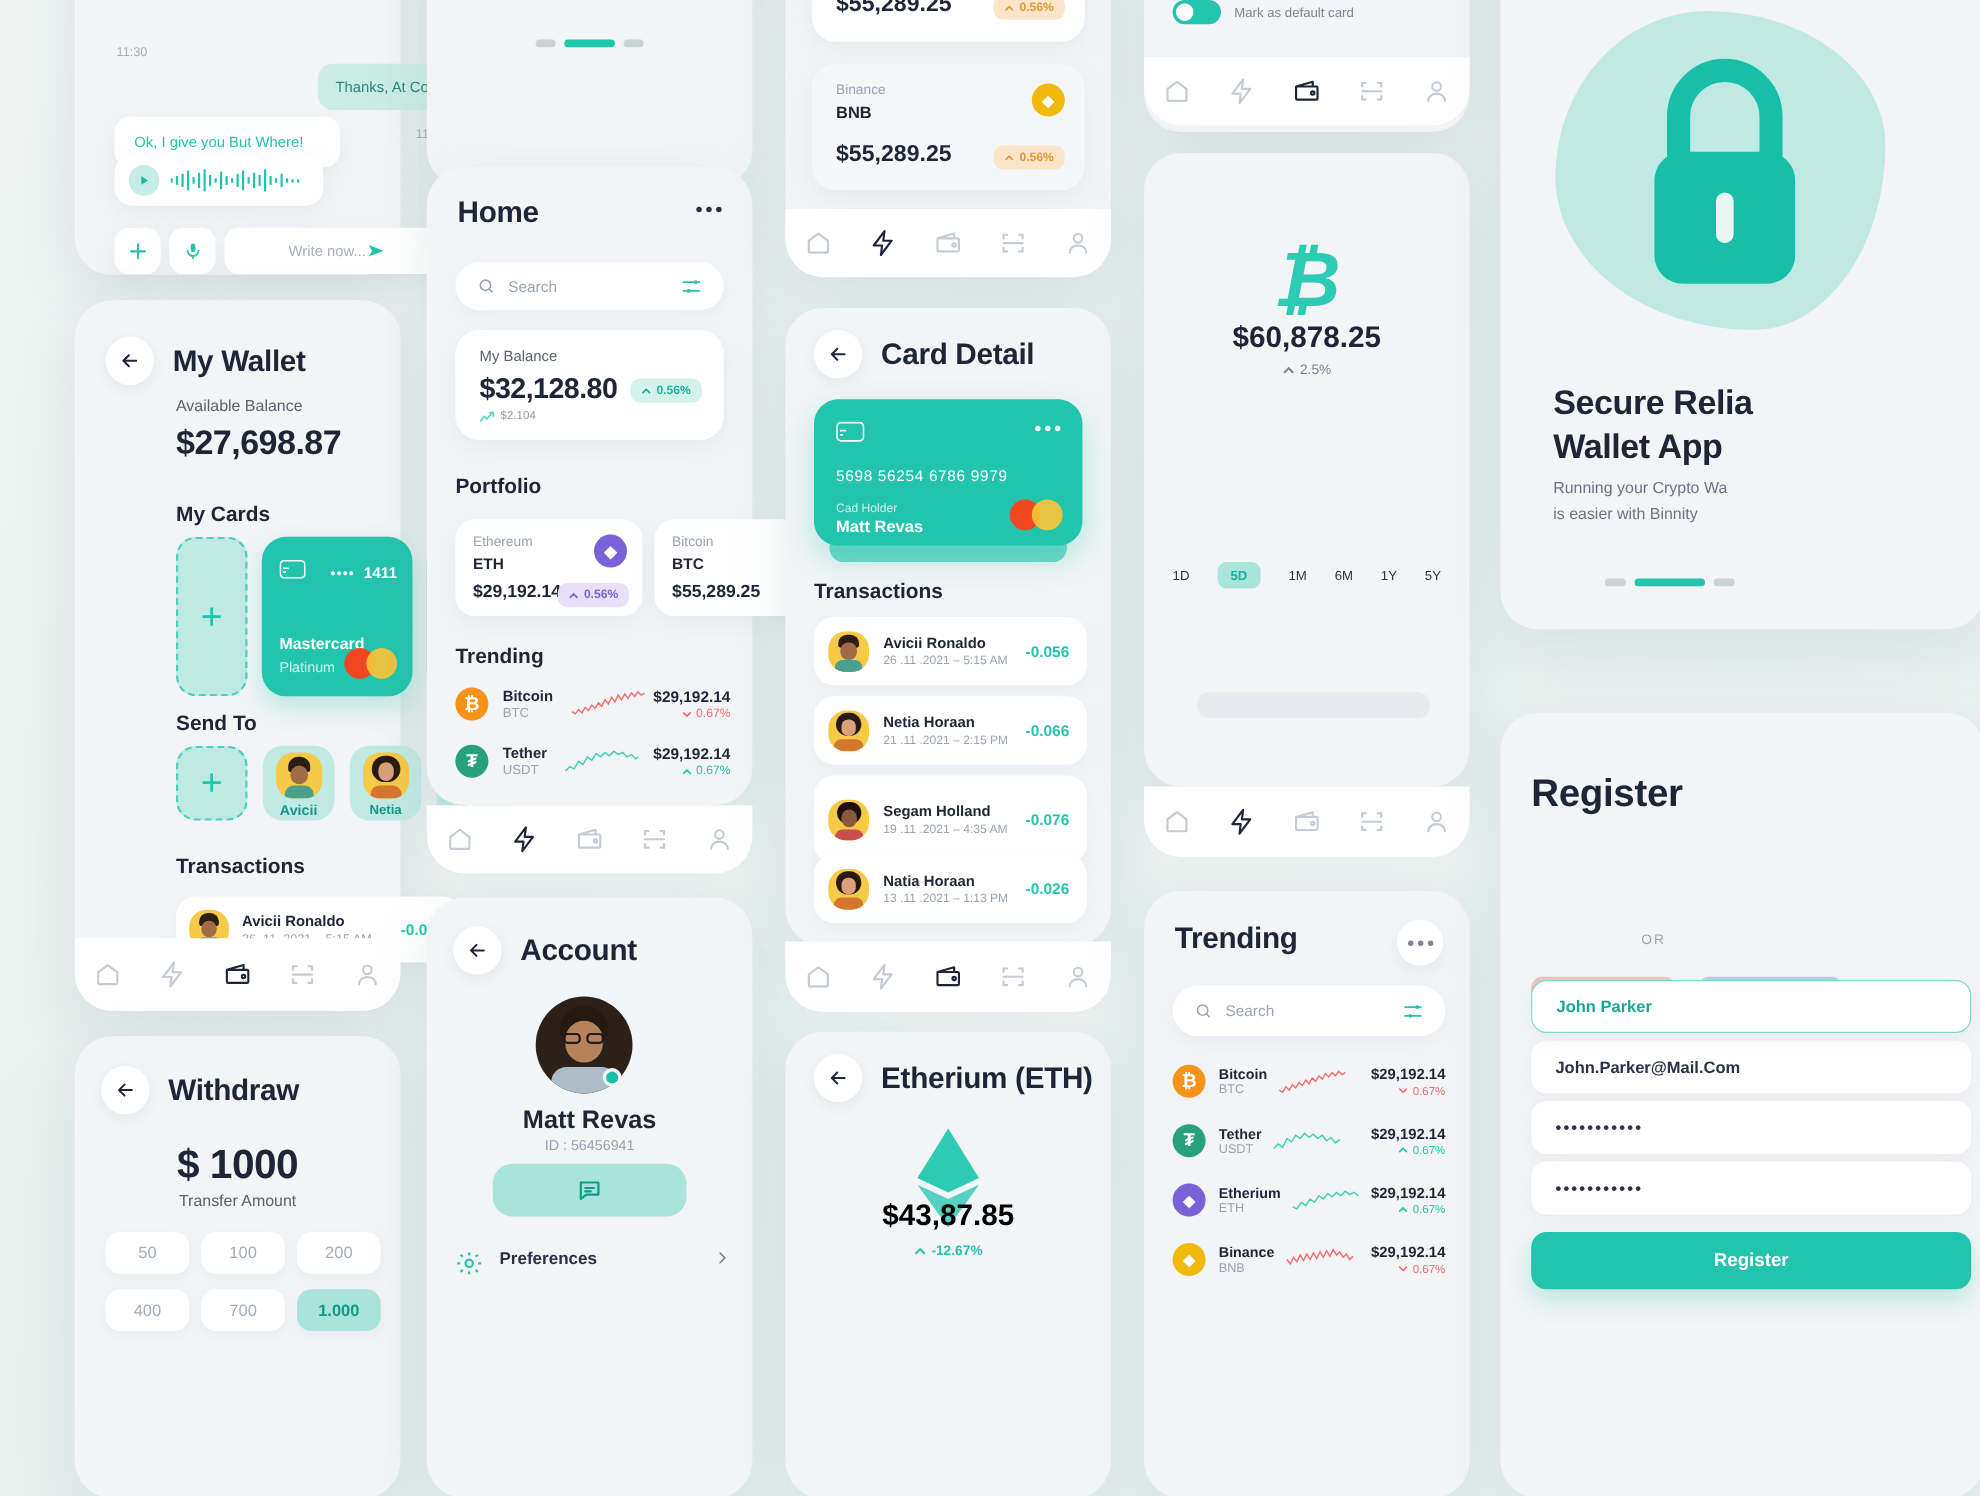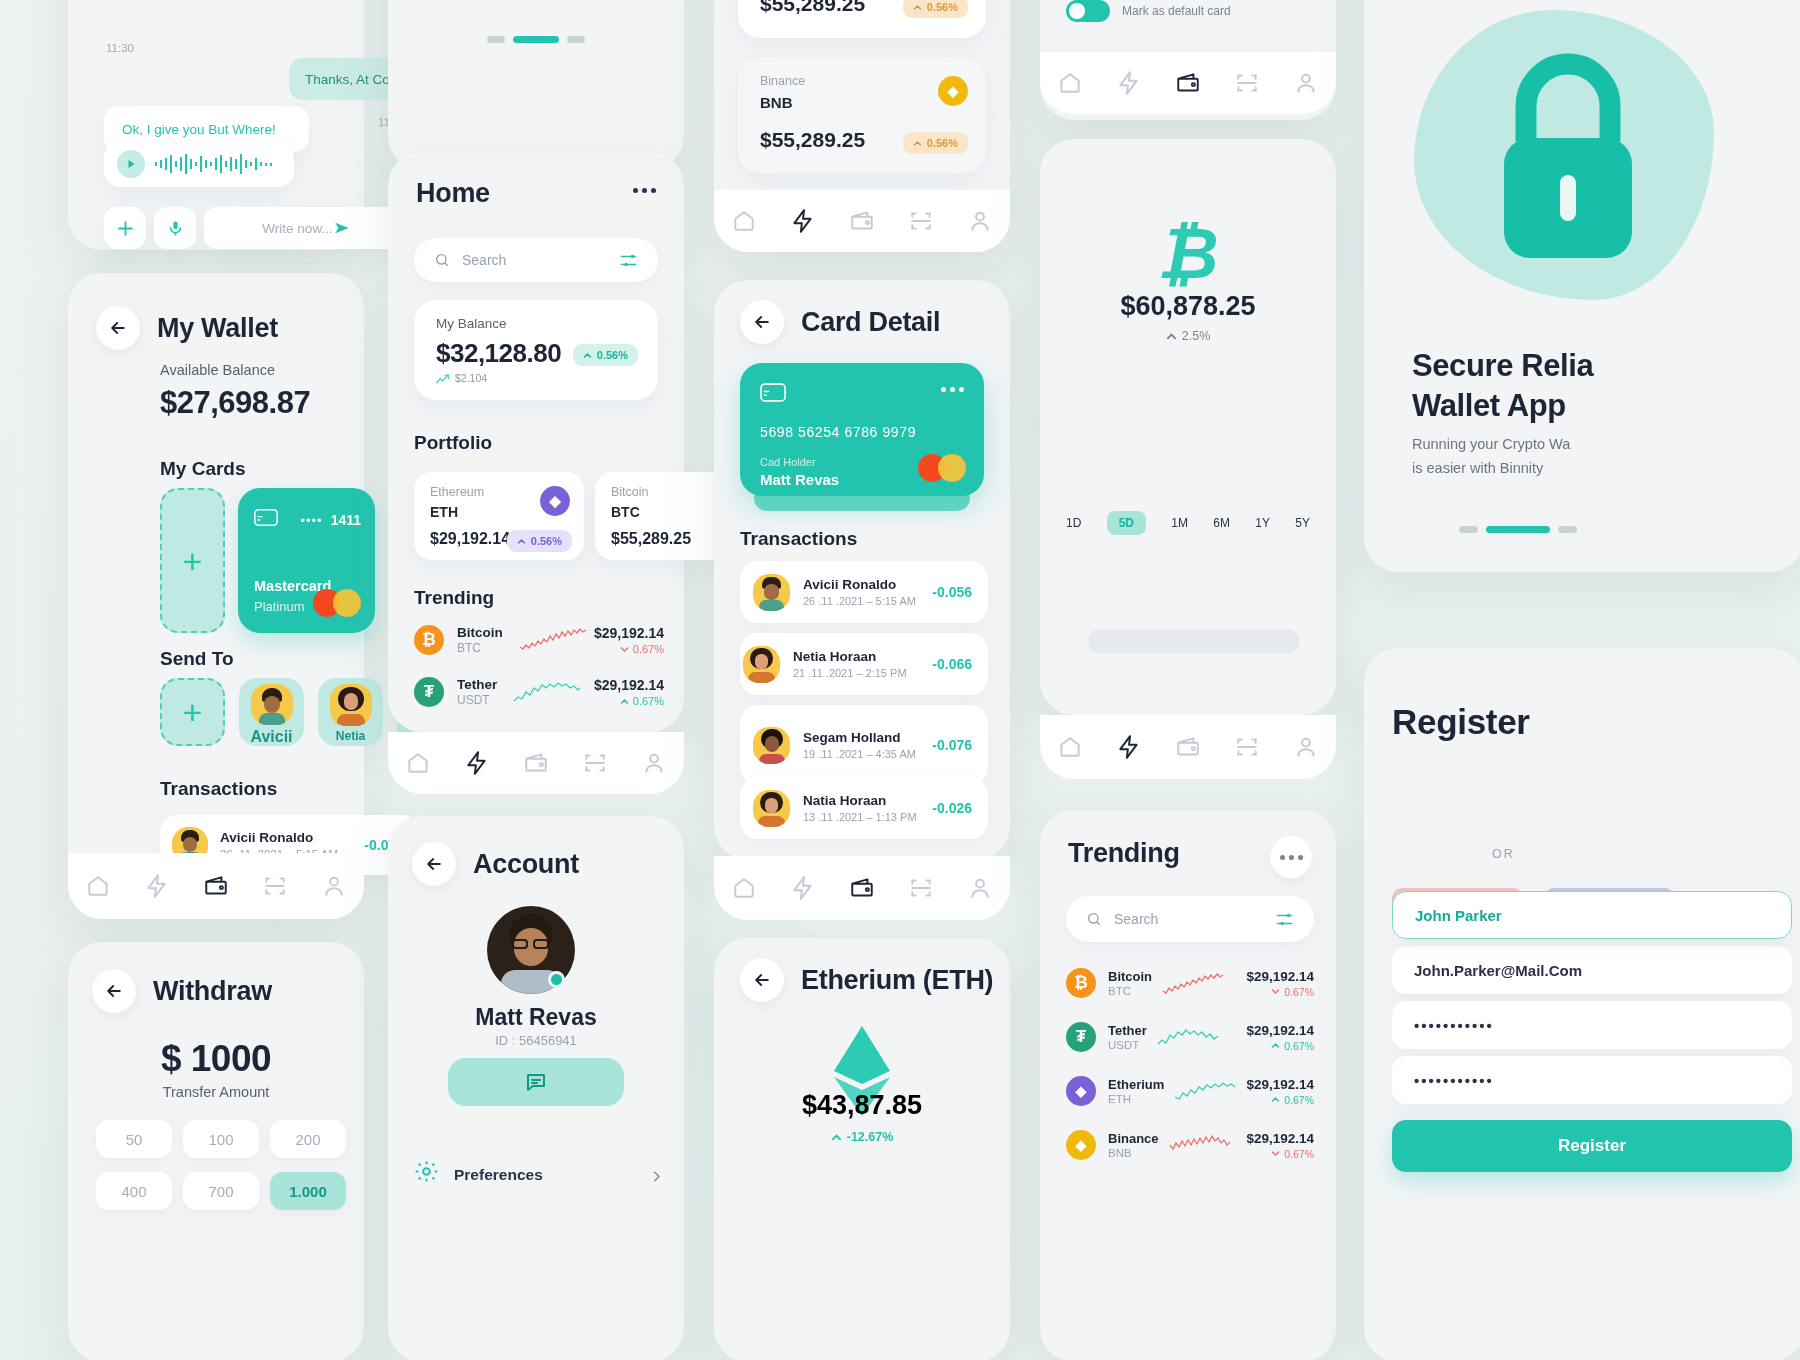--- a/index.html
+++ b/index.html
@@ -160,21 +160,21 @@
   <div class="sec-h" style="position:absolute;left:92px;top:375px;">Send To</div>
   <div class="dashbox" style="position:absolute;left:92px;top:405px;width:65px;height:68px;">
     <span class="plus">+</span>
   </div>
   <div style="position:absolute;left:171px;top:405px;width:65px;height:68px;border-radius:18px;background:#bfe9e2;display:flex;flex-direction:column;align-items:center;padding-top:6px;">
     <div class="avatarsq" style="width:42px;height:42px;background:#f7c948;position:relative;overflow:hidden;">
       <span style="position:absolute;left:11px;top:4px;width:20px;height:14px;border-radius:9px 9px 3px 3px;background:#2c1d14;"></span>
       <span style="position:absolute;left:13px;top:12px;width:16px;height:17px;border-radius:8px;background:#a06c46;"></span>
       <span style="position:absolute;left:8px;bottom:0;width:26px;height:12px;border-radius:8px 8px 0 0;background:#4aa08d;"></span>
     </div>
-    <span style="font-size:16px;font-weight:bold;color:#199584;margin-top:3px;">Avicii</span>
+    <span style="font-size:13px;font-weight:bold;color:#199584;margin-top:3px;">Avicii</span>
   </div>
   <div style="position:absolute;left:250px;top:405px;width:65px;height:68px;border-radius:18px;background:#bfe9e2;display:flex;flex-direction:column;align-items:center;padding-top:6px;">
     <div class="avatarsq" style="width:42px;height:42px;background:#f7c948;position:relative;overflow:hidden;">
       <span style="position:absolute;left:8px;top:3px;width:26px;height:24px;border-radius:13px;background:#2b1a12;"></span>
       <span style="position:absolute;left:14px;top:9px;width:14px;height:17px;border-radius:7px;background:#d9a079;"></span>
       <span style="position:absolute;left:7px;bottom:0;width:28px;height:12px;border-radius:8px 8px 0 0;background:#d4762e;"></span>
     </div>
     <span style="font-size:12px;font-weight:bold;color:#199584;margin-top:3px;">Netia</span>
   </div>
   <div style="position:absolute;left:329px;top:405px;width:65px;height:68px;border-radius:18px;background:#bfe9e2;display:flex;flex-direction:column;align-items:center;padding-top:6px;">
@@ -386,21 +386,21 @@
   </div>
   <span style="position:absolute;left:160px;top:155px;width:17px;height:17px;border-radius:50%;background:#18bfa8;border:3px solid #f2f4f6;"></span>
   <div style="position:absolute;left:0;right:0;top:188px;text-align:center;font-size:23px;font-weight:bold;color:#1e2536;">Matt Revas</div>
   <div style="position:absolute;left:0;right:0;top:217px;text-align:center;font-size:13px;color:#9aa3b2;">ID : 56456941</div>
   <div style="position:absolute;left:60px;top:242px;width:176px;height:48px;border-radius:18px;background:#a9e4da;display:flex;align-items:center;justify-content:center;">
     <svg width="24" height="24" viewBox="0 0 24 24" fill="none" stroke="#0f9b86" stroke-width="2" stroke-linecap="round" stroke-linejoin="round">
         <path d="M4 5h16v11H9l-5 4z"></path>
         <path d="M8 10h8M8 13h5"></path>
       </svg>
   </div>
-  <div style="position:absolute;left:26px;top:343px;width:250px;display:flex;align-items:flex-end;">
+  <div style="position:absolute;left:26px;top:320px;width:250px;display:flex;align-items:flex-start;">
     <svg width="25" height="25" viewBox="0 0 24 24" fill="none" stroke="#23c4ad" stroke-width="1.9">
         <circle cx="12" cy="12" r="3.2"></circle>
         <path d="M12 2.5v2.6M12 18.9v2.6M4.2 12H1.6M22.4 12h-2.6M6.3 6.3L4.5 4.5M19.5 19.5l-1.8-1.8M17.7 6.3l1.8-1.8M4.5 19.5l1.8-1.8"></path>
       </svg>
     <span style="margin-left:15px;font-size:15.5px;font-weight:bold;color:#2a3148;">Preferences</span>
     <svg style="margin-left:auto;" width="15" height="15" viewBox="0 0 24 24" fill="none" stroke="#7b8494" stroke-width="2.2" stroke-linecap="round" stroke-linejoin="round">
         <path d="M9 5l7 7-7 7"></path>
       </svg>
   </div>
 </div>
@@ -490,21 +490,21 @@
       <span style="position:absolute;left:11px;top:10px;width:15px;height:16px;border-radius:7px;background:#a06c46;"></span>
       <span style="position:absolute;left:6px;bottom:0;width:25px;height:11px;border-radius:7px 7px 0 0;background:#4aa08d;"></span>
     </div>
     <div style="margin-left:13px;">
       <div style="font-size:13.5px;font-weight:bold;color:#1e2536;">Avicii Ronaldo</div>
       <div style="font-size:11px;color:#9aa3b2;margin-top:3px;">26 .11 .2021  –  5:15 AM</div>
     </div>
     <div style="margin-left:auto;margin-right:16px;font-size:14px;font-weight:bold;color:#23c4ad;">-0.056</div>
   </div>
 
-  <div class="txrow" style="position:absolute;left:26px;top:353px;width:248px;height:62px;padding-left:3px;">
+  <div class="txrow" style="position:absolute;left:26px;top:353px;width:248px;height:62px;padding-left:13px;">
     <div class="avatarsq" style="width:37px;height:37px;position:relative;overflow:hidden;">
       <span style="position:absolute;left:7px;top:2px;width:23px;height:21px;border-radius:11px;background:#2b1a12;"></span>
       <span style="position:absolute;left:12px;top:8px;width:13px;height:15px;border-radius:6px;background:#d9a079;"></span>
       <span style="position:absolute;left:5px;bottom:0;width:27px;height:11px;border-radius:7px 7px 0 0;background:#d4762e;"></span>
     </div>
     <div style="margin-left:13px;">
       <div style="font-size:13.5px;font-weight:bold;color:#1e2536;">Netia Horaan</div>
       <div style="font-size:11px;color:#9aa3b2;margin-top:3px;">21 .11 .2021  –  2:15 PM</div>
     </div>
     <div style="margin-left:auto;margin-right:16px;font-size:14px;font-weight:bold;color:#23c4ad;">-0.066</div>

